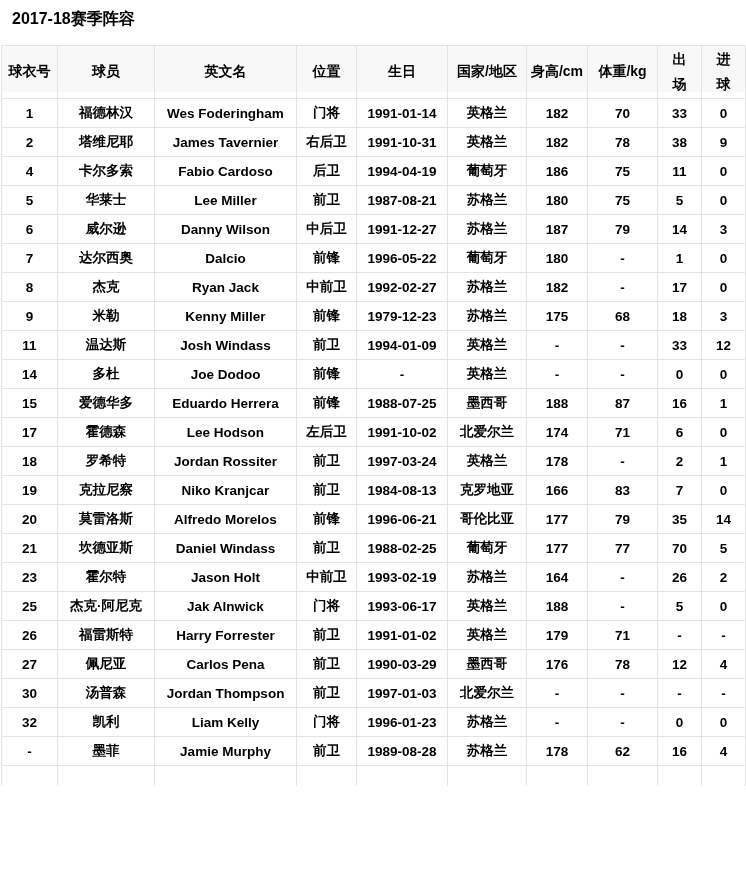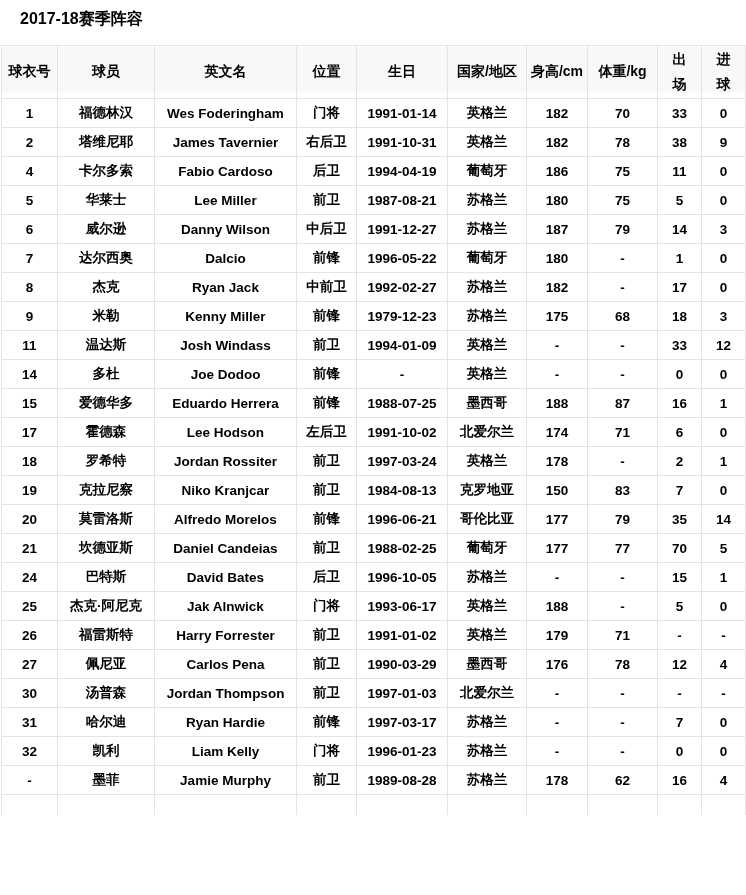--- a/index.html
+++ b/index.html
@@ -9,21 +9,21 @@
     width: 746px;
     height: 895px;
     overflow: hidden;
     font-family: "Liberation Sans", sans-serif;
     color: #000000;
   }
   .page-title {
     font-size: 16px;
     font-weight: 700;
     line-height: 16px;
-    margin: 11px 0 0 20px;
+    margin: 11px 0 0 12px;
   }
   table.roster {
     border-collapse: collapse;
     table-layout: fixed;
     width: 744px;
     margin: 18px 1px 0 1px;
   }
   th, td {
     border: 1px solid #e4e4e4;
     text-align: center;
@@ -254,60 +254,60 @@
         <td>2</td>
         <td>1</td>
       </tr>
       <tr>
         <td>19</td>
         <td>克拉尼察</td>
         <td>Niko Kranjcar</td>
         <td>前卫</td>
         <td>1984-08-13</td>
         <td>克罗地亚</td>
-        <td>150</td>
+        <td>166</td>
         <td>83</td>
         <td>7</td>
         <td>0</td>
       </tr>
       <tr>
         <td>20</td>
         <td>莫雷洛斯</td>
         <td>Alfredo Morelos</td>
         <td>前锋</td>
         <td>1996-06-21</td>
         <td>哥伦比亚</td>
         <td>177</td>
         <td>79</td>
         <td>35</td>
         <td>14</td>
       </tr>
       <tr>
         <td>21</td>
         <td>坎德亚斯</td>
-        <td>Daniel Candeias</td>
+        <td>Daniel Windass</td>
         <td>前卫</td>
         <td>1988-02-25</td>
         <td>葡萄牙</td>
         <td>177</td>
         <td>77</td>
         <td>70</td>
         <td>5</td>
       </tr>
       <tr>
-        <td>24</td>
-        <td>巴特斯</td>
-        <td>David Bates</td>
-        <td>后卫</td>
-        <td>1996-10-05</td>
-        <td>苏格兰</td>
-        <td>-</td>
-        <td>-</td>
-        <td>15</td>
-        <td>1</td>
+        <td>23</td>
+        <td>霍尔特</td>
+        <td>Jason Holt</td>
+        <td>中前卫</td>
+        <td>1993-02-19</td>
+        <td>苏格兰</td>
+        <td>164</td>
+        <td>-</td>
+        <td>26</td>
+        <td>2</td>
       </tr>
       <tr>
         <td>25</td>
         <td>杰克·阿尼克</td>
         <td>Jak Alnwick</td>
         <td>门将</td>
         <td>1993-06-17</td>
         <td>英格兰</td>
         <td>188</td>
         <td>-</td>
@@ -344,32 +344,20 @@
         <td>Jordan Thompson</td>
         <td>前卫</td>
         <td>1997-01-03</td>
         <td>北爱尔兰</td>
         <td>-</td>
         <td>-</td>
         <td>-</td>
         <td>-</td>
       </tr>
       <tr>
-        <td>31</td>
-        <td>哈尔迪</td>
-        <td>Ryan Hardie</td>
-        <td>前锋</td>
-        <td>1997-03-17</td>
-        <td>苏格兰</td>
-        <td>-</td>
-        <td>-</td>
-        <td>7</td>
-        <td>0</td>
-      </tr>
-      <tr>
         <td>32</td>
         <td>凯利</td>
         <td>Liam Kelly</td>
         <td>门将</td>
         <td>1996-01-23</td>
         <td>苏格兰</td>
         <td>-</td>
         <td>-</td>
         <td>0</td>
         <td>0</td>

